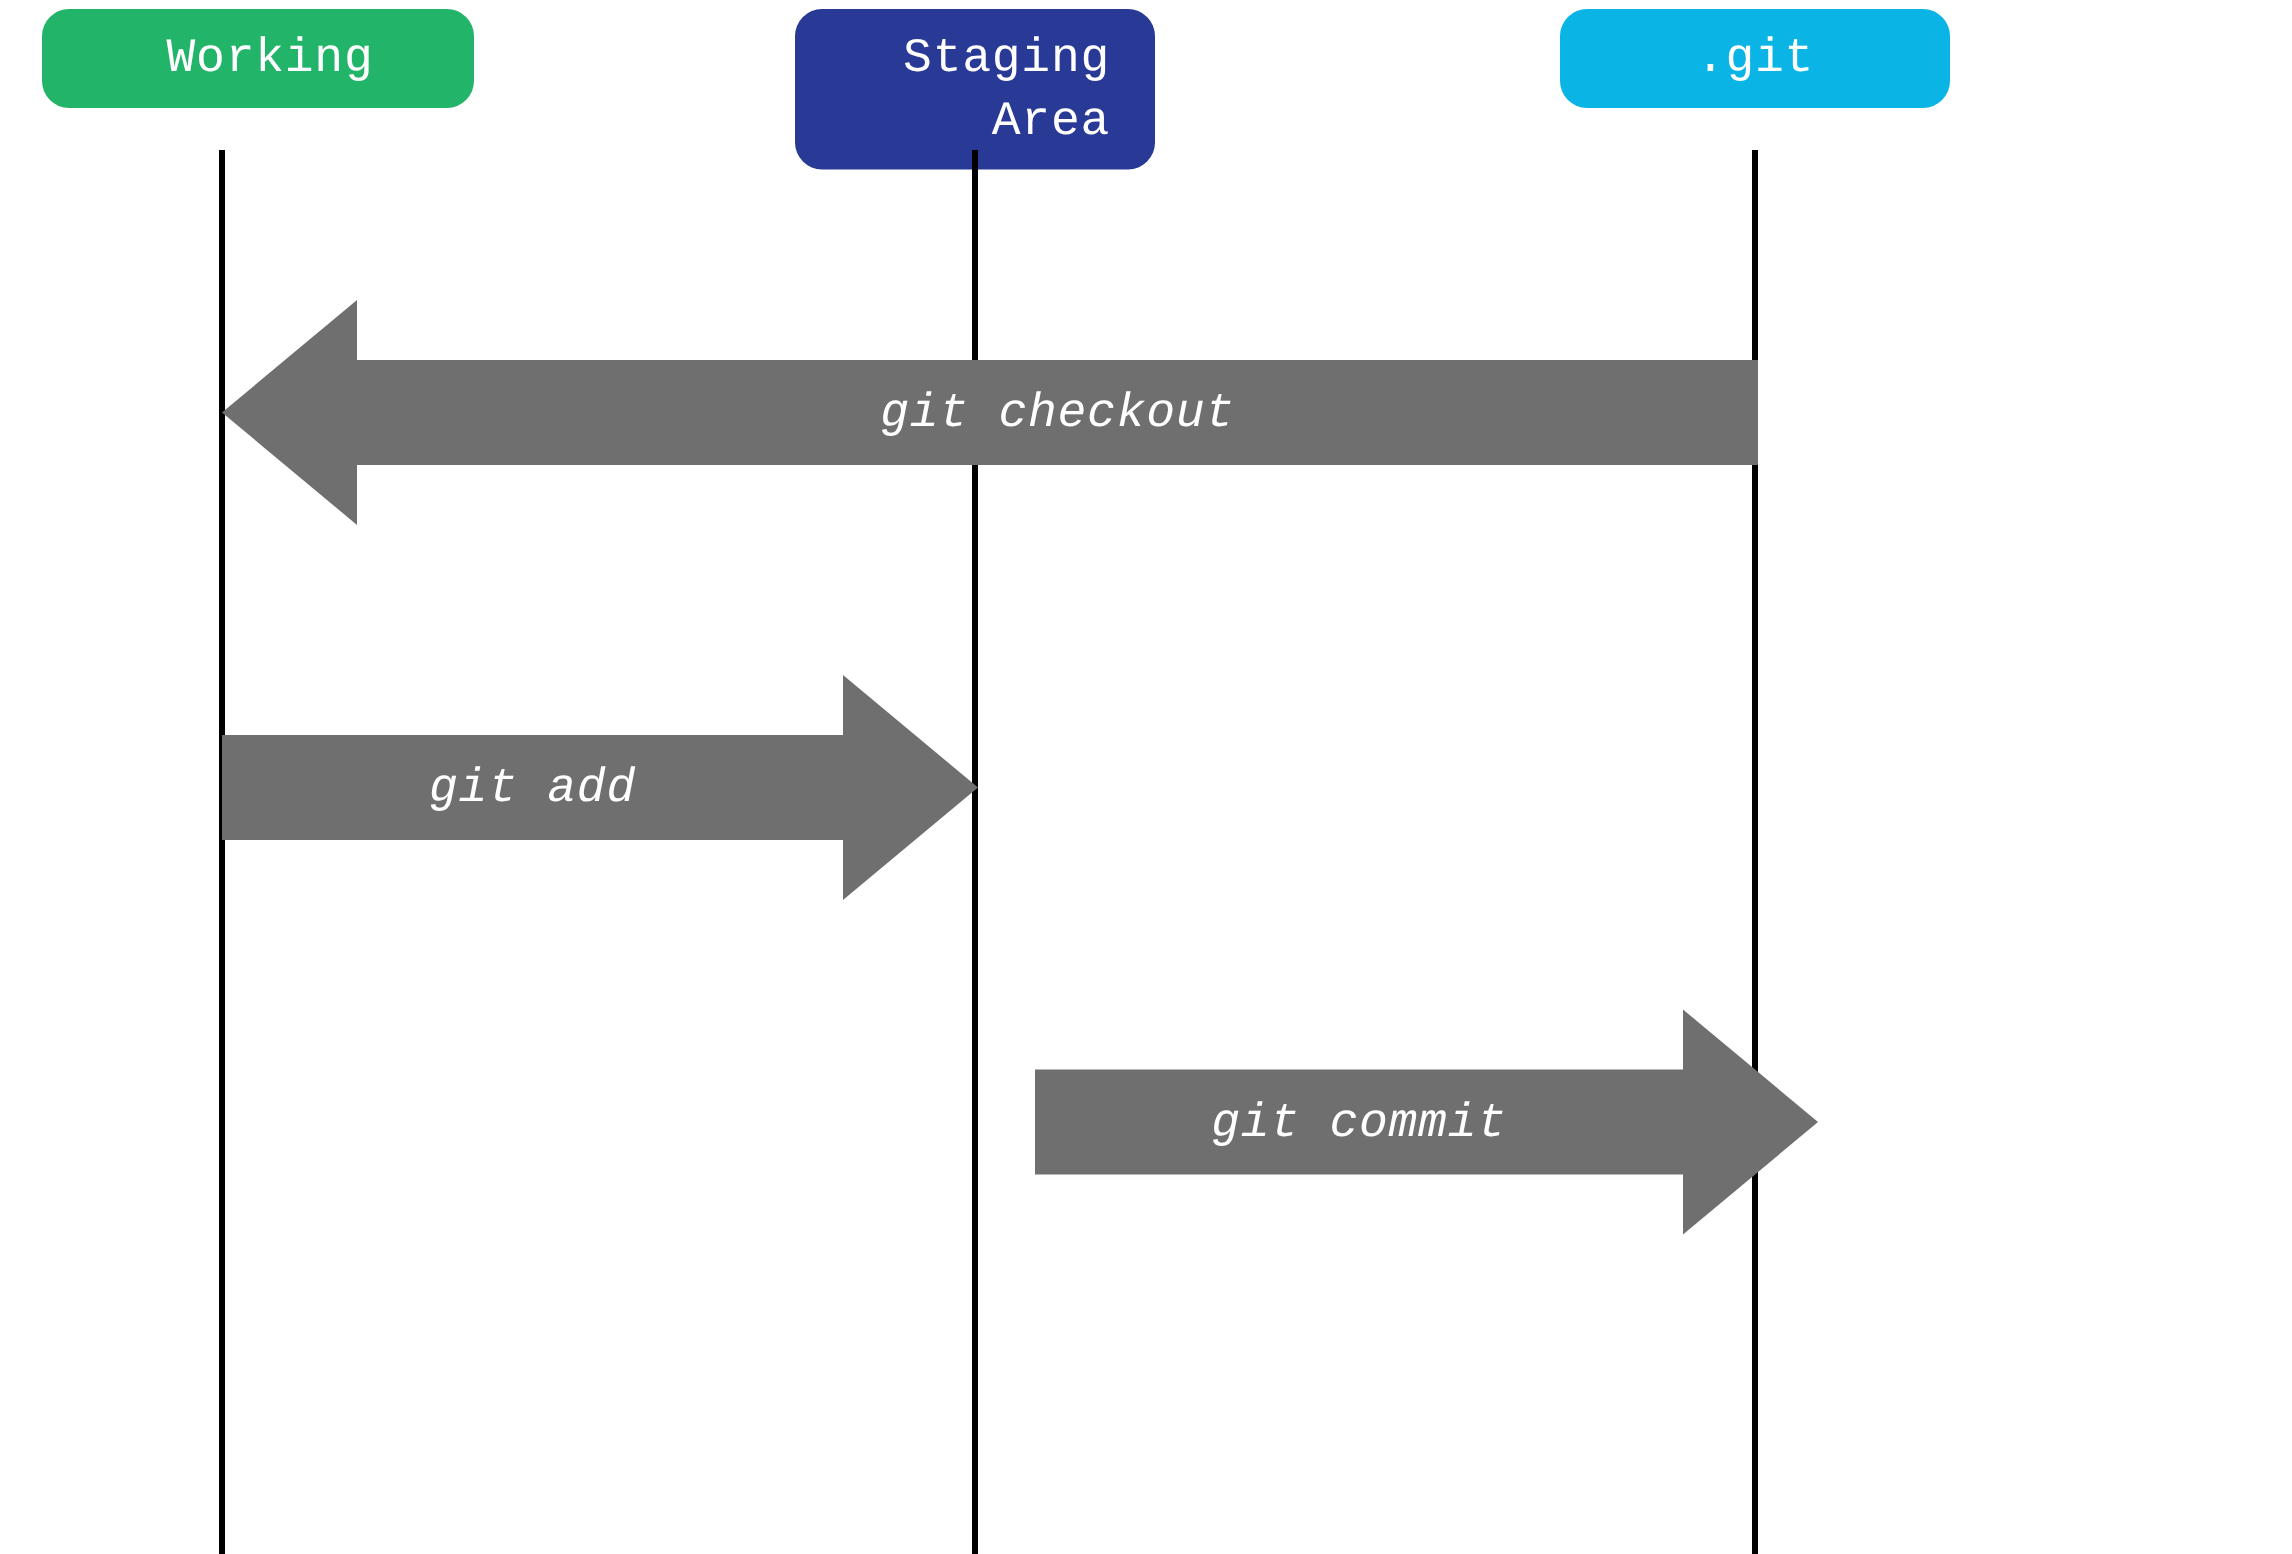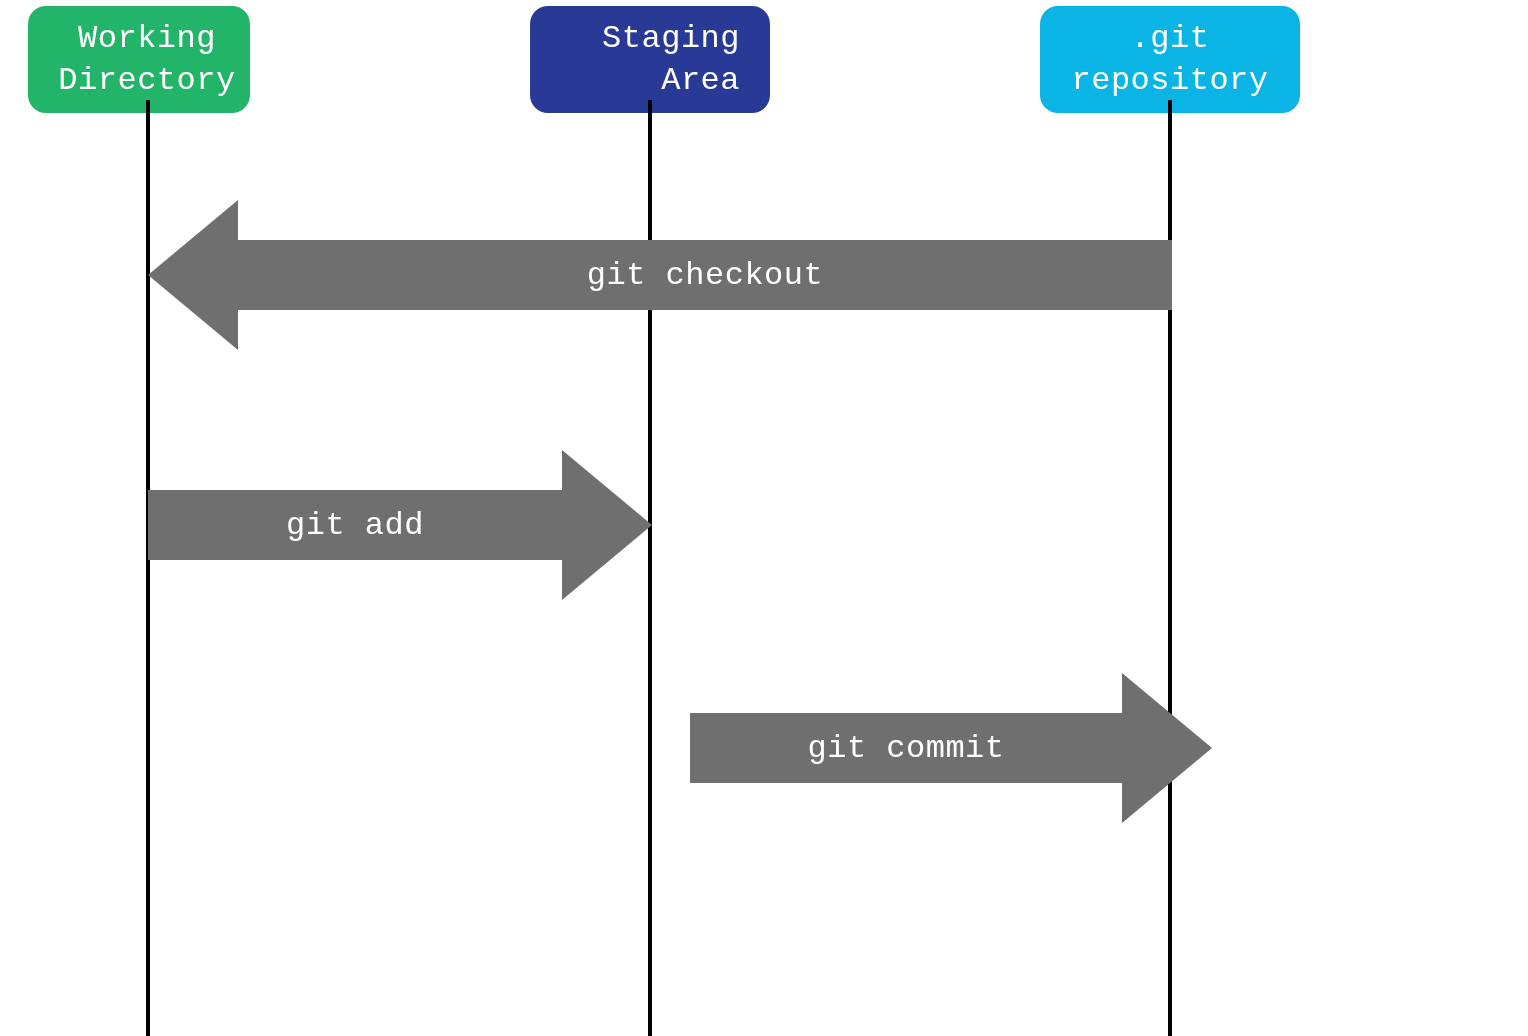--- a/index.html
+++ b/index.html
@@ -32,20 +32,21 @@
       position: absolute;
       width: 4px;
       background: black;
       top: 100px;
       bottom: 0;
     }
     .arrow {
       position: absolute;
       display: flex;
       align-items: center;
+      font-style: italic;
     }
     .arrow-body {
       background: #6f6f6f;
       height: 70px;
       display: flex;
       align-items: center;
       justify-content: center;
       color: white;
       font-size: 32px;
       font-weight: 300;
@@ -62,33 +63,31 @@
       width: 0;
       height: 0;
       border-top: 75px solid transparent;
       border-bottom: 75px solid transparent;
       border-right: 90px solid #6f6f6f;
     }
   </style>
 </head>
 <body>
 
-<div class="lane-header green" style="left: 28px; top: 6px; width: 222px; padding-left: 46px;">
+<div class="lane-header green" style="left: 28px; top: 6px; width: 288px; padding-left: 46px;">
   <span>Working</span>
-  <span>Directory</span>
 </div>
 
 <div class="lane-header blue" style="left: 530px; top: 6px; width: 240px;">
   <span>Staging</span>
   <span>Area</span>
 </div>
 
 <div class="lane-header cyan" style="left: 1040px; top: 6px; width: 260px; text-align: center;">
   <span>.git</span>
-  <span>repository</span>
 </div>
 
 <div class="vertical-line" style="left: 146px;"></div>
 <div class="vertical-line" style="left: 648px;"></div>
 <div class="vertical-line" style="left: 1168px;"></div>
 
 <div class="arrow" style="left: 148px; top: 200px;">
   <div class="arrow-head-left"></div>
   <div class="arrow-body" style="width: 934px;">
     <span>git checkout</span>

